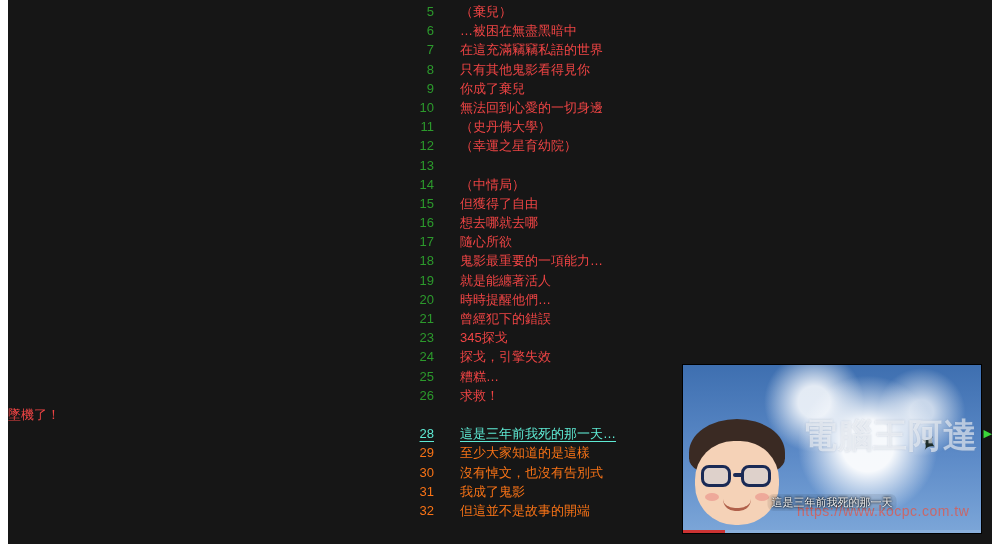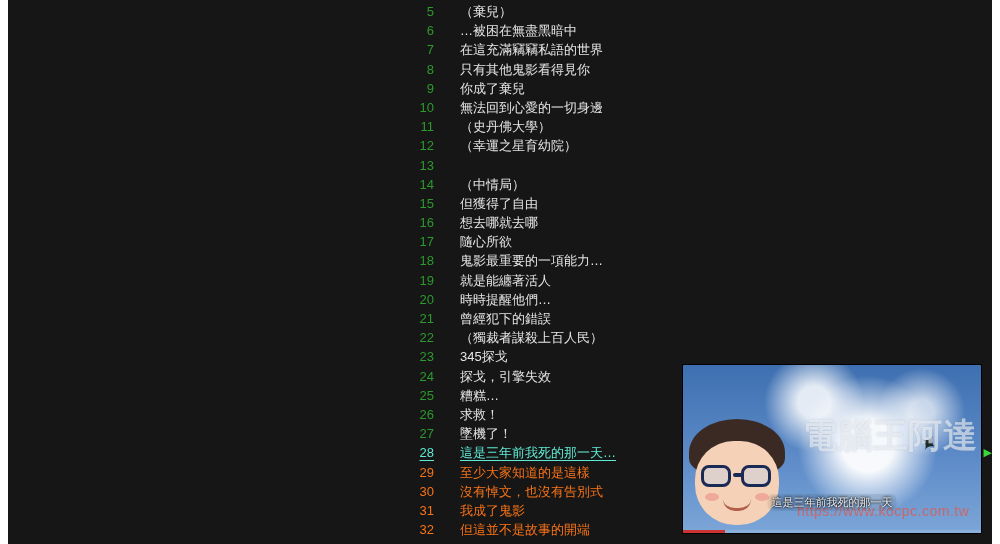--- a/index.html
+++ b/index.html
@@ -35,21 +35,21 @@
     line-height: 19.2px;
   }
   .num {
     width: 452px;
     text-align: right;
     padding-right: 26px;
     color: #2c9a2c;
   }
   .txt {
     flex: 1;
-    color: #e5e5e5;
+    color: #ef4444;
     white-space: nowrap;
   }
   .row.active .num,
   .row.active .txt {
     color: #5eead4;
     text-decoration: underline;
     text-underline-offset: 3px;
   }
   .row.active .txt {
     font-weight: 500;
@@ -265,41 +265,36 @@
       </div>
       <div class="row">
         <div class="num">20</div>
         <div class="txt">時時提醒他們…</div>
       </div>
       <div class="row">
         <div class="num">21</div>
         <div class="txt">曾經犯下的錯誤</div>
       </div>
       <div class="row">
-        <div class="num">22</div>
-        <div class="txt">（獨裁者謀殺上百人民）</div>
-      </div>
-      <div class="row">
         <div class="num">23</div>
         <div class="txt">345探戈</div>
       </div>
       <div class="row">
         <div class="num">24</div>
         <div class="txt">探戈，引擎失效</div>
       </div>
       <div class="row">
         <div class="num">25</div>
         <div class="txt">糟糕…</div>
       </div>
       <div class="row">
         <div class="num">26</div>
         <div class="txt">求救！</div>
       </div>
       <div class="row">
-        <div class="num">27</div>
         <div class="txt">墜機了！</div>
       </div>
       <div class="row active">
         <div class="num">28</div>
         <div class="txt">這是三年前我死的那一天…</div>
         <span class="play-icon">▶</span>
       </div>
       <div class="row dim">
         <div class="num">29</div>
         <div class="txt">至少大家知道的是這樣</div>

